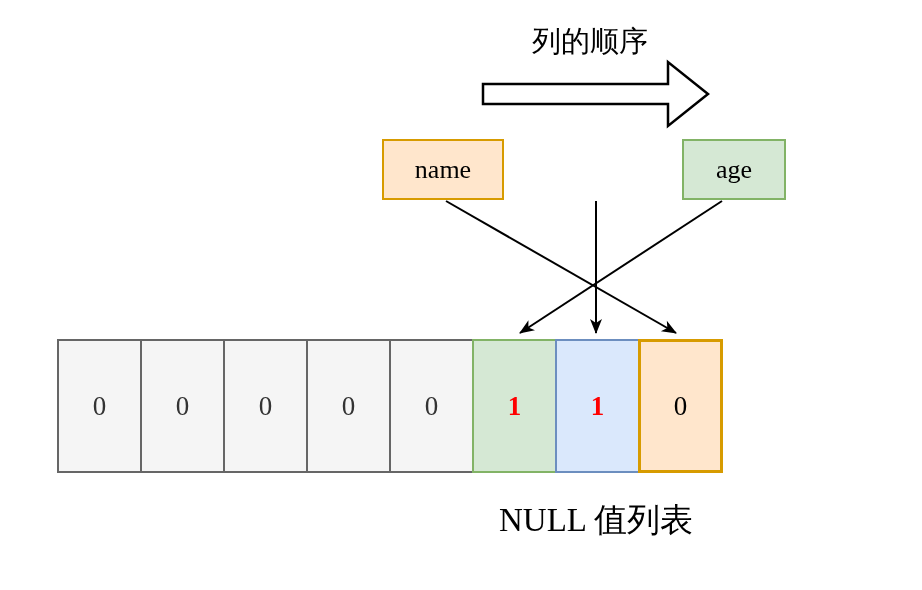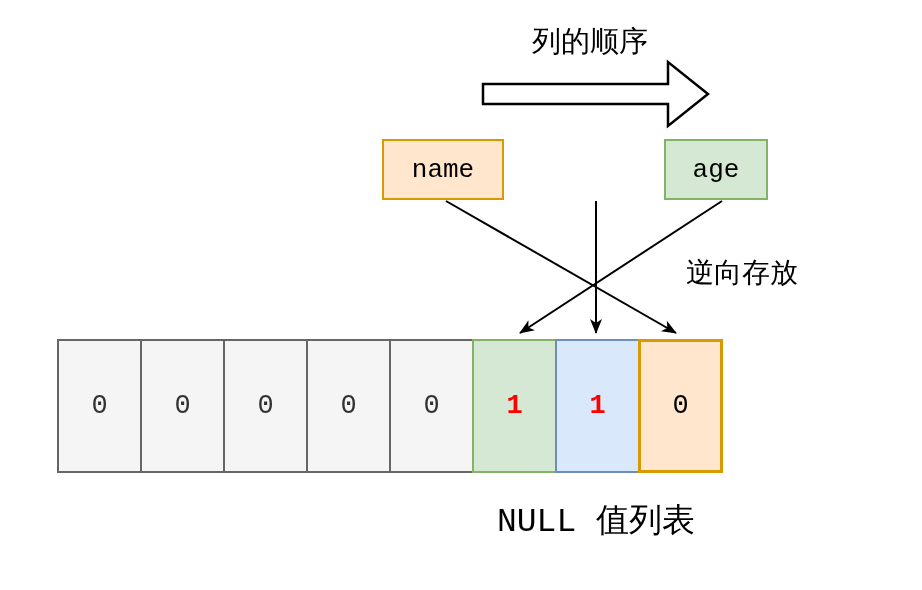--- a/index.html
+++ b/index.html
@@ -1,21 +1,21 @@
 <!DOCTYPE html>
 <html><head>
 <meta charset="utf-8">
 <style>
   html, body { margin: 0; padding: 0; background: #ffffff; }
   .canvas {
     position: relative;
     width: 922px;
     height: 590px;
     background: #ffffff;
-    font-family: Liberation Mono, monospace;
+    font-family: Liberation Serif, serif;
     color: #000;
     overflow: hidden;
   }
   .txt { position: absolute; color: #000; white-space: nowrap; }
   .title-label   { left: 460px; top: 22px;  width: 260px; text-align: center; font-size: 29px; }
   .reverse-label { left: 686px; top: 254px; font-size: 28px; }
   .bottom-label  { left: 446px; top: 498px; width: 300px; text-align: center; font-size: 33px; }
 
   .colbox {
     position: absolute;
@@ -23,21 +23,21 @@
     height: 61px;
     box-sizing: border-box;
     border: 2px solid;
     display: flex;
     align-items: center;
     justify-content: center;
     font-size: 26px;
   }
   .colbox.c-orange { left: 382px; width: 122px; background: #FFE6CC; border-color: #D79B00; }
   .colbox.c-blue   { left: 526px; width: 140px; background: #DAE8FC; border-color: #6C8EBF; }
-  .colbox.c-green  { left: 664px; width: 104px; background: #D5E8D4; border-color: #82B366; }
+  .colbox.c-green  { left: 682px; width: 104px; background: #D5E8D4; border-color: #82B366; }
 
   .bit-row {
     position: absolute;
     left: 57px;
     top: 339px;
     display: flex;
     height: 134px;
   }
   .cell {
     position: relative;
@@ -65,21 +65,20 @@
     z-index: 4;
   }
 </style>
 </head>
 <body>
 
 <div class="canvas">
 
   <div class="txt title-label">列的顺序</div>
 
-  <div class="txt reverse-label">逆向存放</div>
 
   <div class="colbox c-orange">
     <span>name</span>
   </div>
   <div class="colbox c-green">
     <span>age</span>
   </div>
 
   <div class="bit-row">
       <div class="cell gray">0</div>

